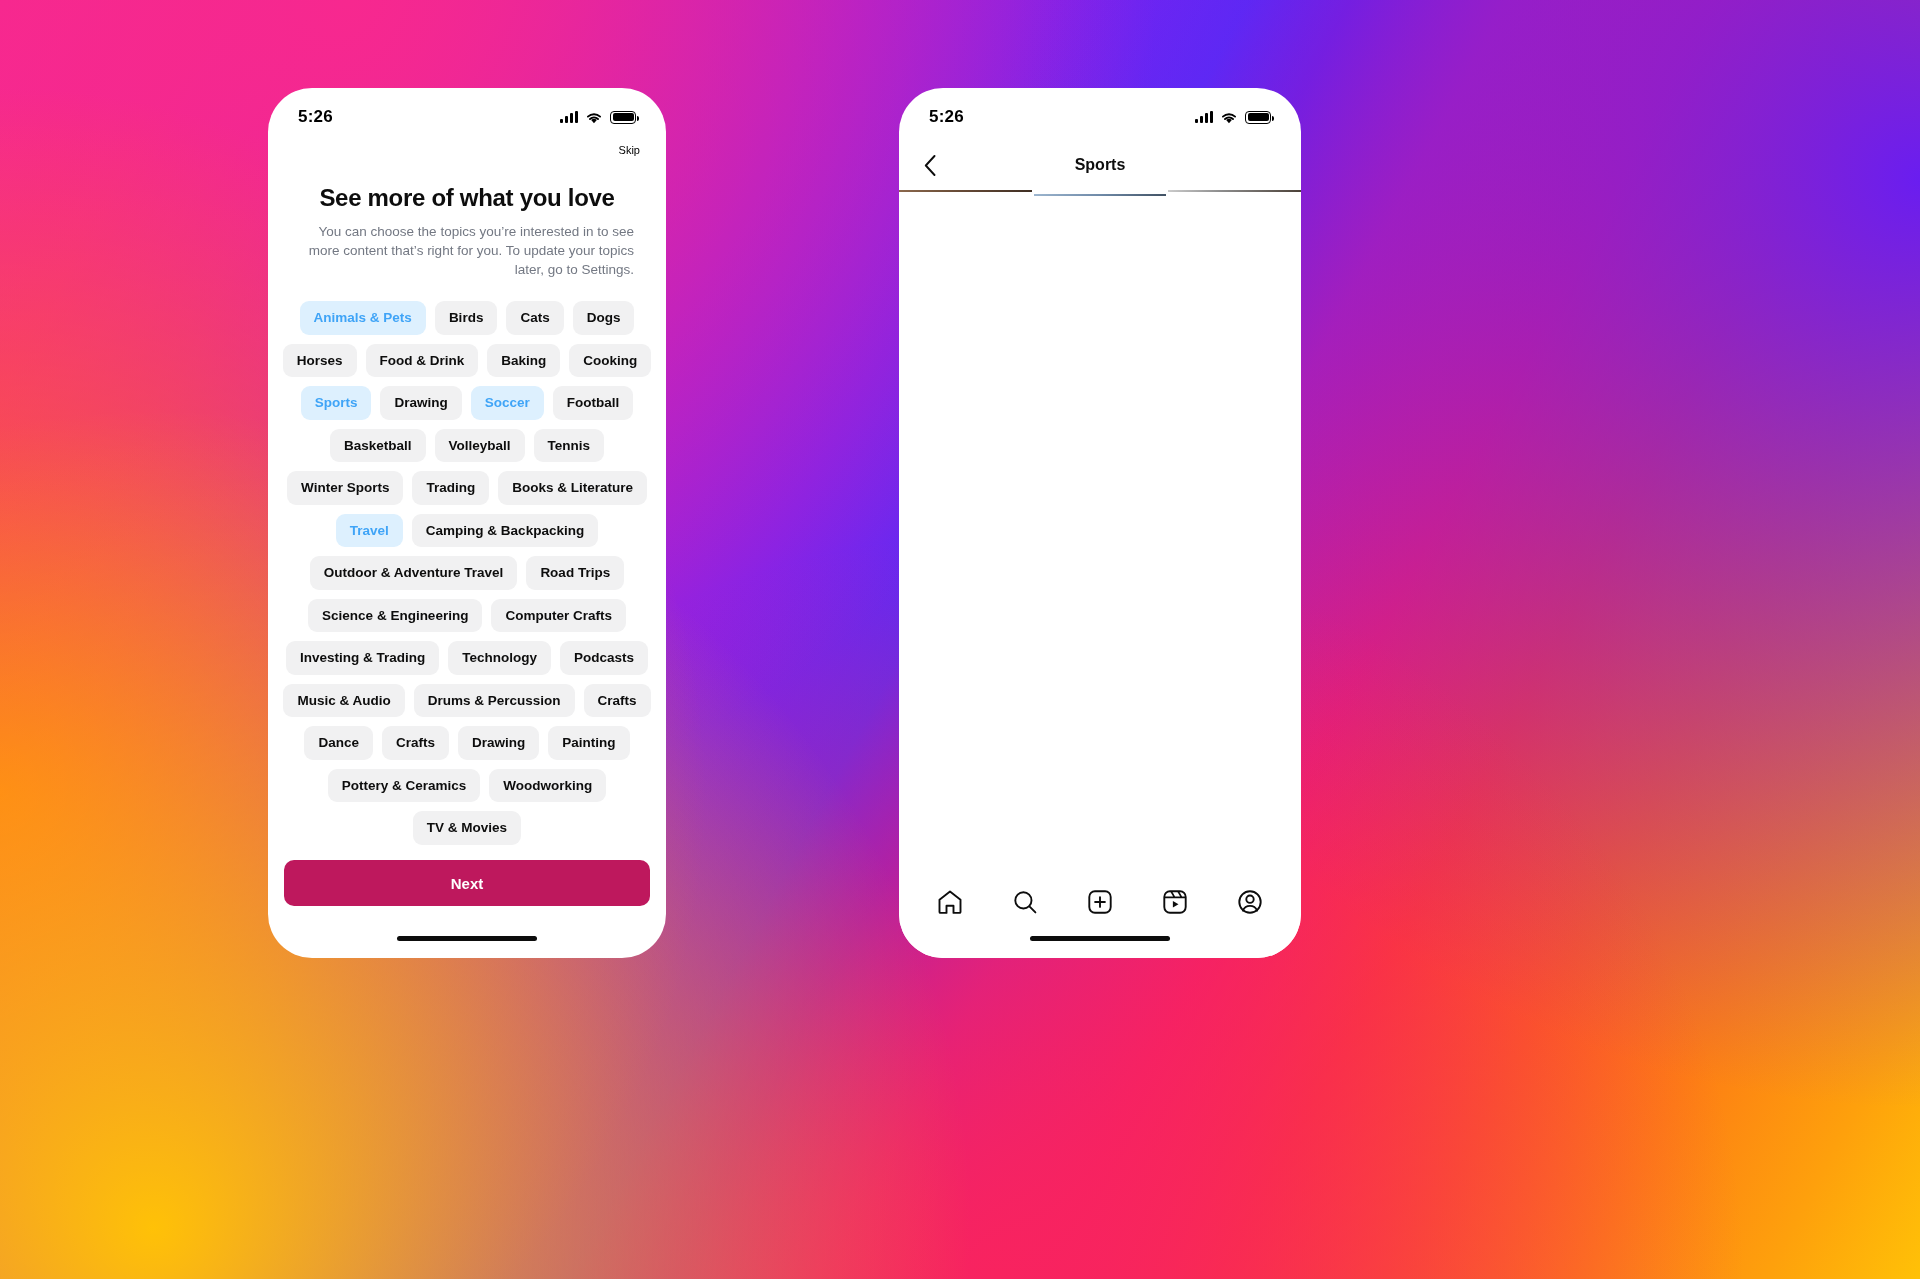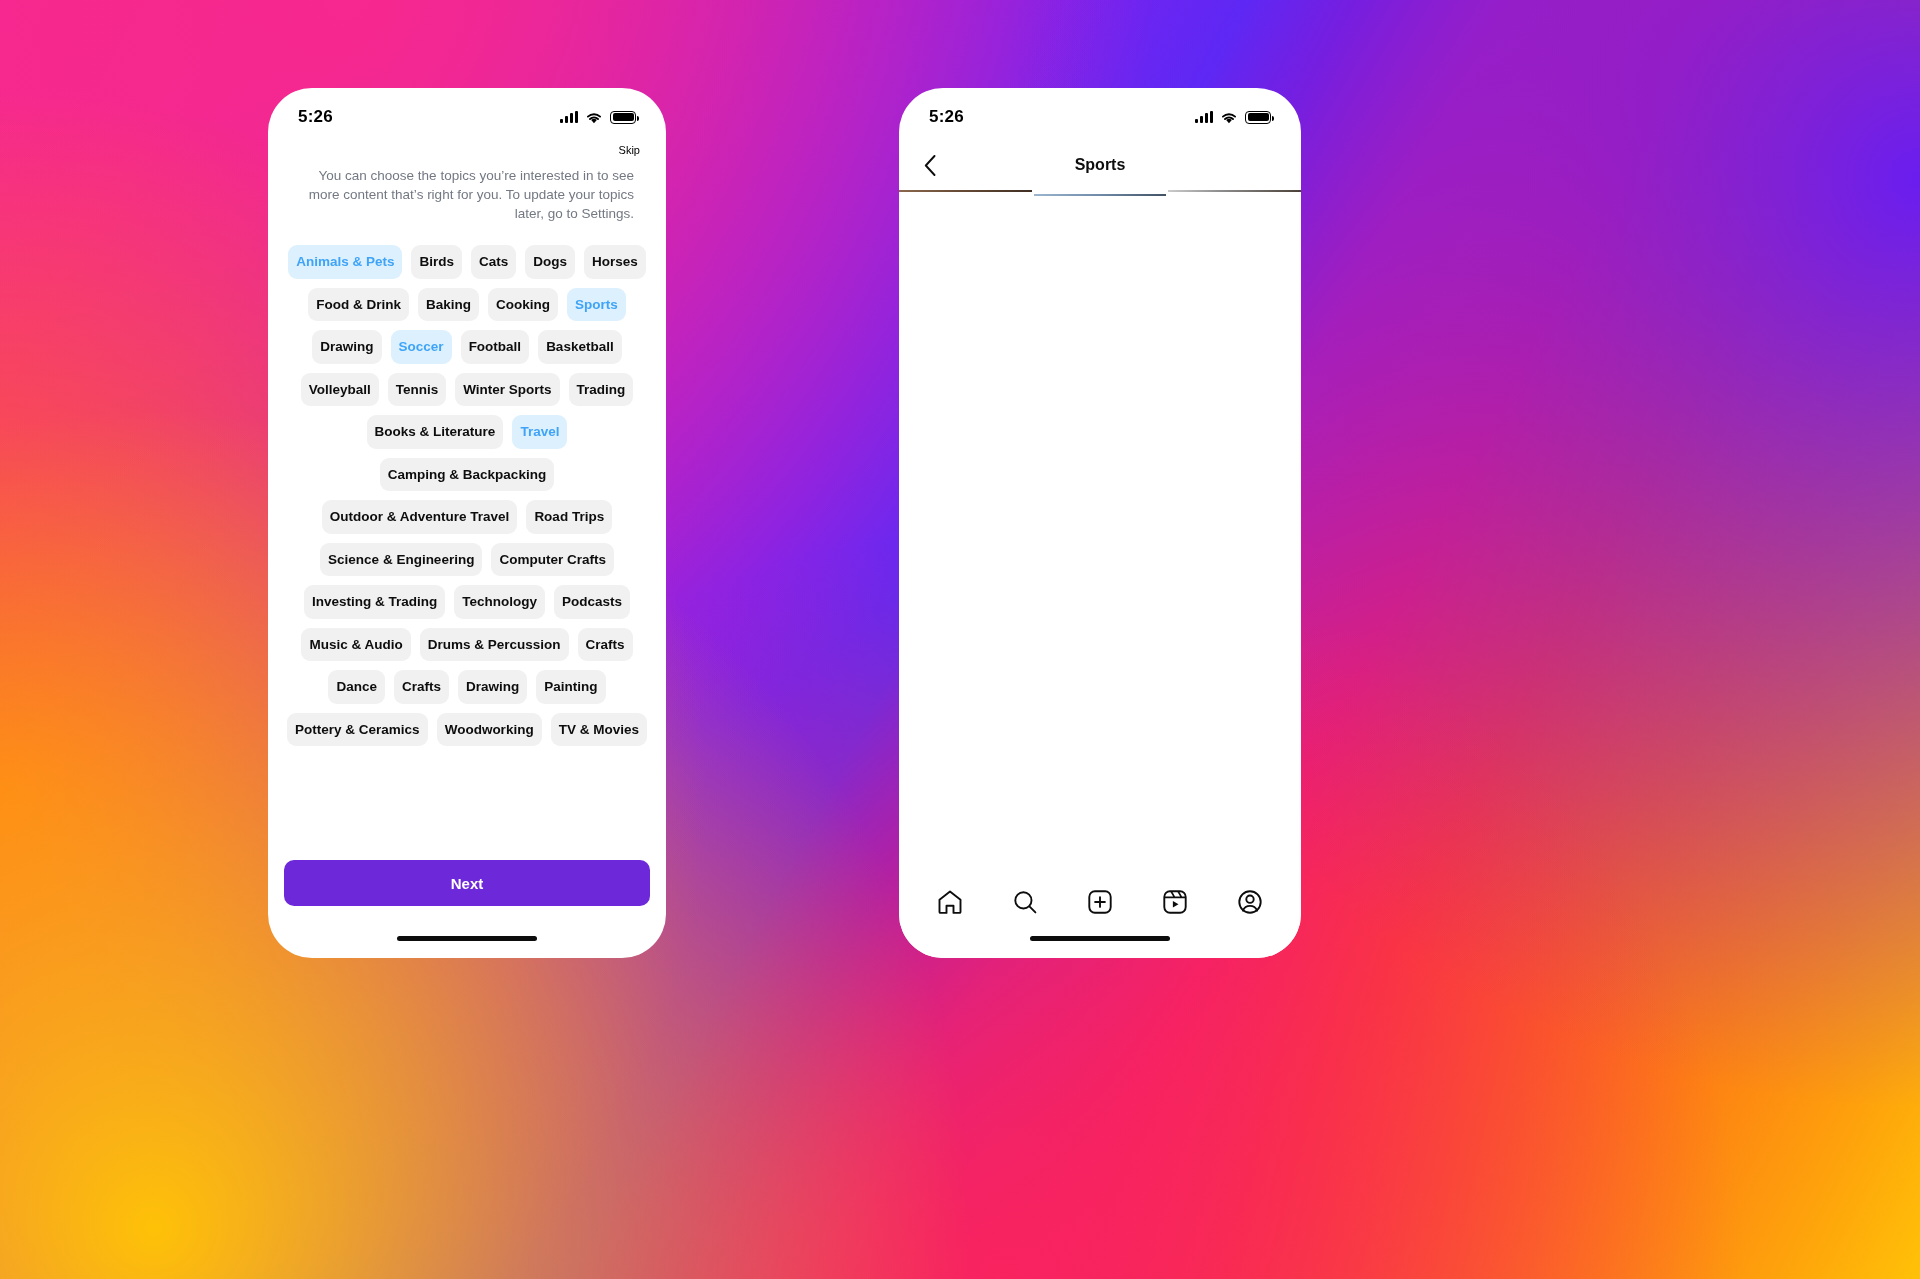--- a/index.html
+++ b/index.html
@@ -71,32 +71,32 @@
   .subcopy {
     text-align: right; font-size: 13.5px; line-height: 19px;
     color: #737883; margin: 10px 32px 0 32px;
   }
   .chips {
     margin-top: 22px; padding: 0 14px;
     display: flex; flex-wrap: wrap; justify-content: center;
     gap: 9px 9px;
   }
   .chip {
-    border: none; border-radius: 9px; padding: 10px 8px;
+    border: none; border-radius: 9px; padding: 10px 14px;
     font-size: 13.5px; font-weight: bold;
     font-family: "Liberation Sans", sans-serif;
     background: #f1f1f2; color: #0d0d0d;
     white-space: nowrap; cursor: pointer; line-height: 1;
   }
   .chip.selected { background: #ddf0fe; color: #3fa4f7; }
 
   .next-wrap { position: absolute; left: 0; right: 0; bottom: 52px; padding: 0 16px; }
   .next-btn {
     width: 100%; height: 46px; border: none; border-radius: 10px;
-    background: #6d28d9; color: #fff; font-size: 15px; font-weight: bold;
+    background: #be185d; color: #fff; font-size: 15px; font-weight: bold;
     font-family: "Liberation Sans", sans-serif; cursor: pointer;
   }
   .home-indicator {
     position: absolute; bottom: 17px; left: 50%; transform: translateX(-50%);
     width: 140px; height: 5px; border-radius: 3px; background: #0d0d0d;
   }
 
   
   .navbar {
     height: 50px; display: flex; align-items: center;
@@ -168,20 +168,21 @@
         <span class="batt">
             <b></b>
           </span>
       </span>
     </div>
 
     <div class="skip-row">
       <span class="skip">Skip</span>
     </div>
 
+    <div class="headline">See more of what you love</div>
     <div class="subcopy">You can choose the topics you’re interested in to see more content that’s right for you. To update your topics later, go to Settings.</div>
 
     <div class="chips" id="chips-container">
         <button class="chip selected">Animals &amp; Pets</button>
         <button class="chip">Birds</button>
         <button class="chip">Cats</button>
         <button class="chip">Dogs</button>
         <button class="chip">Horses</button>
         <button class="chip">Food &amp; Drink</button>
         <button class="chip">Baking</button>

